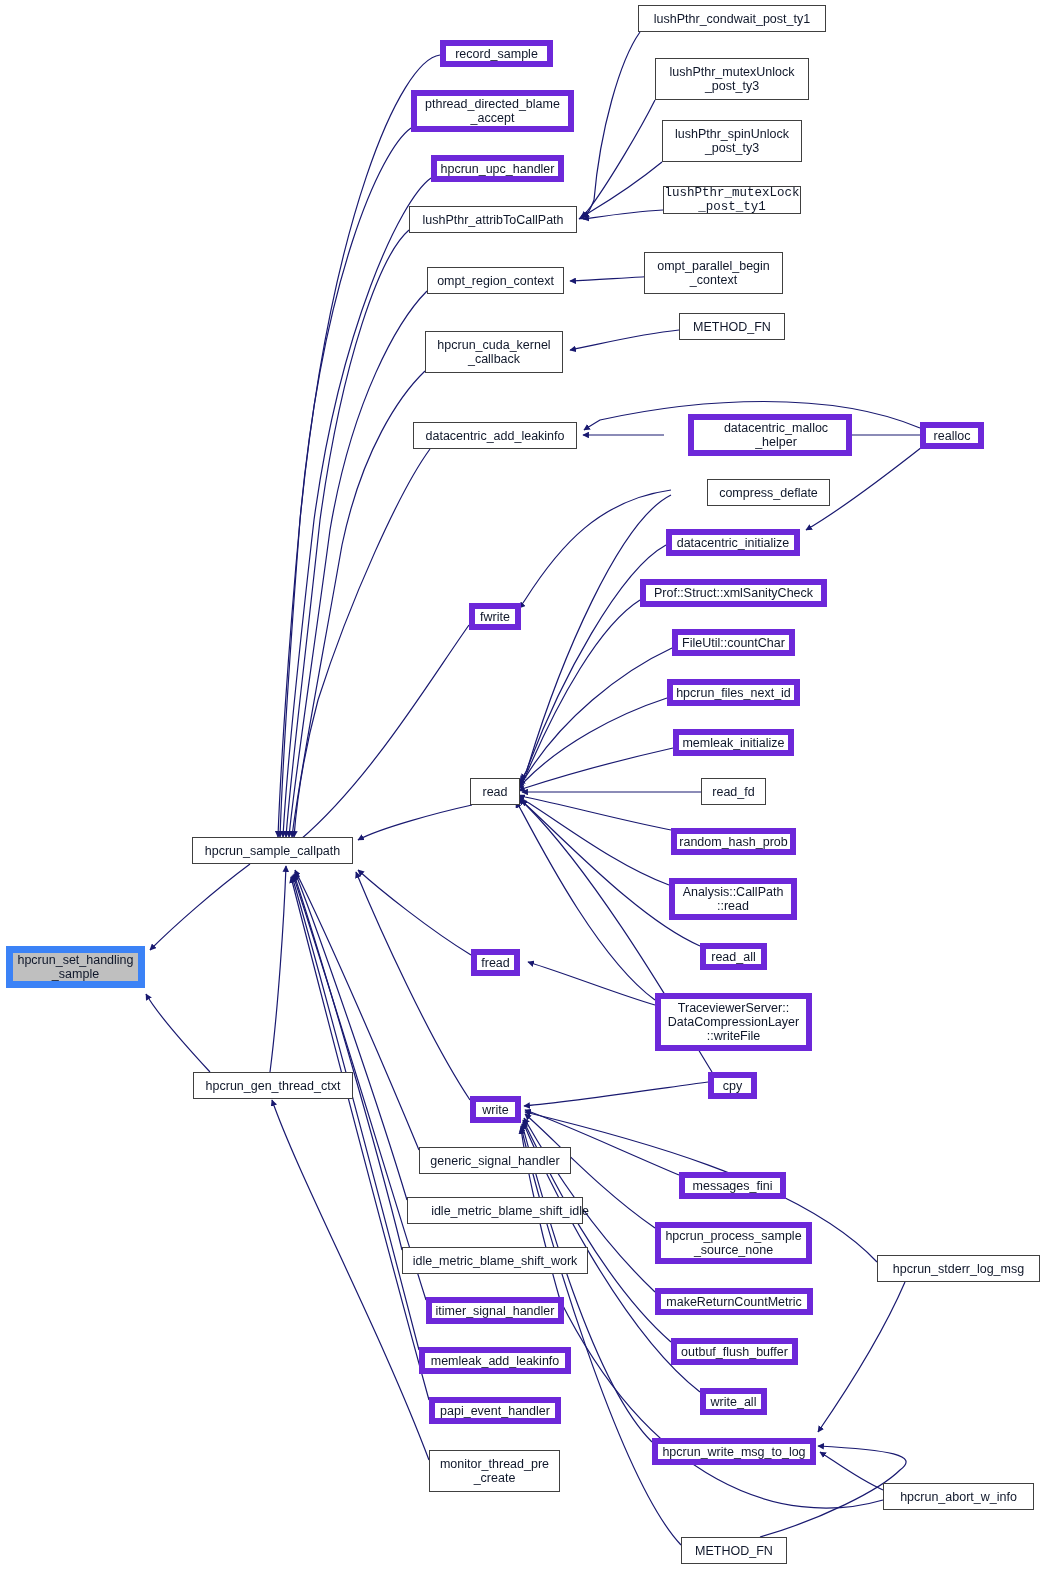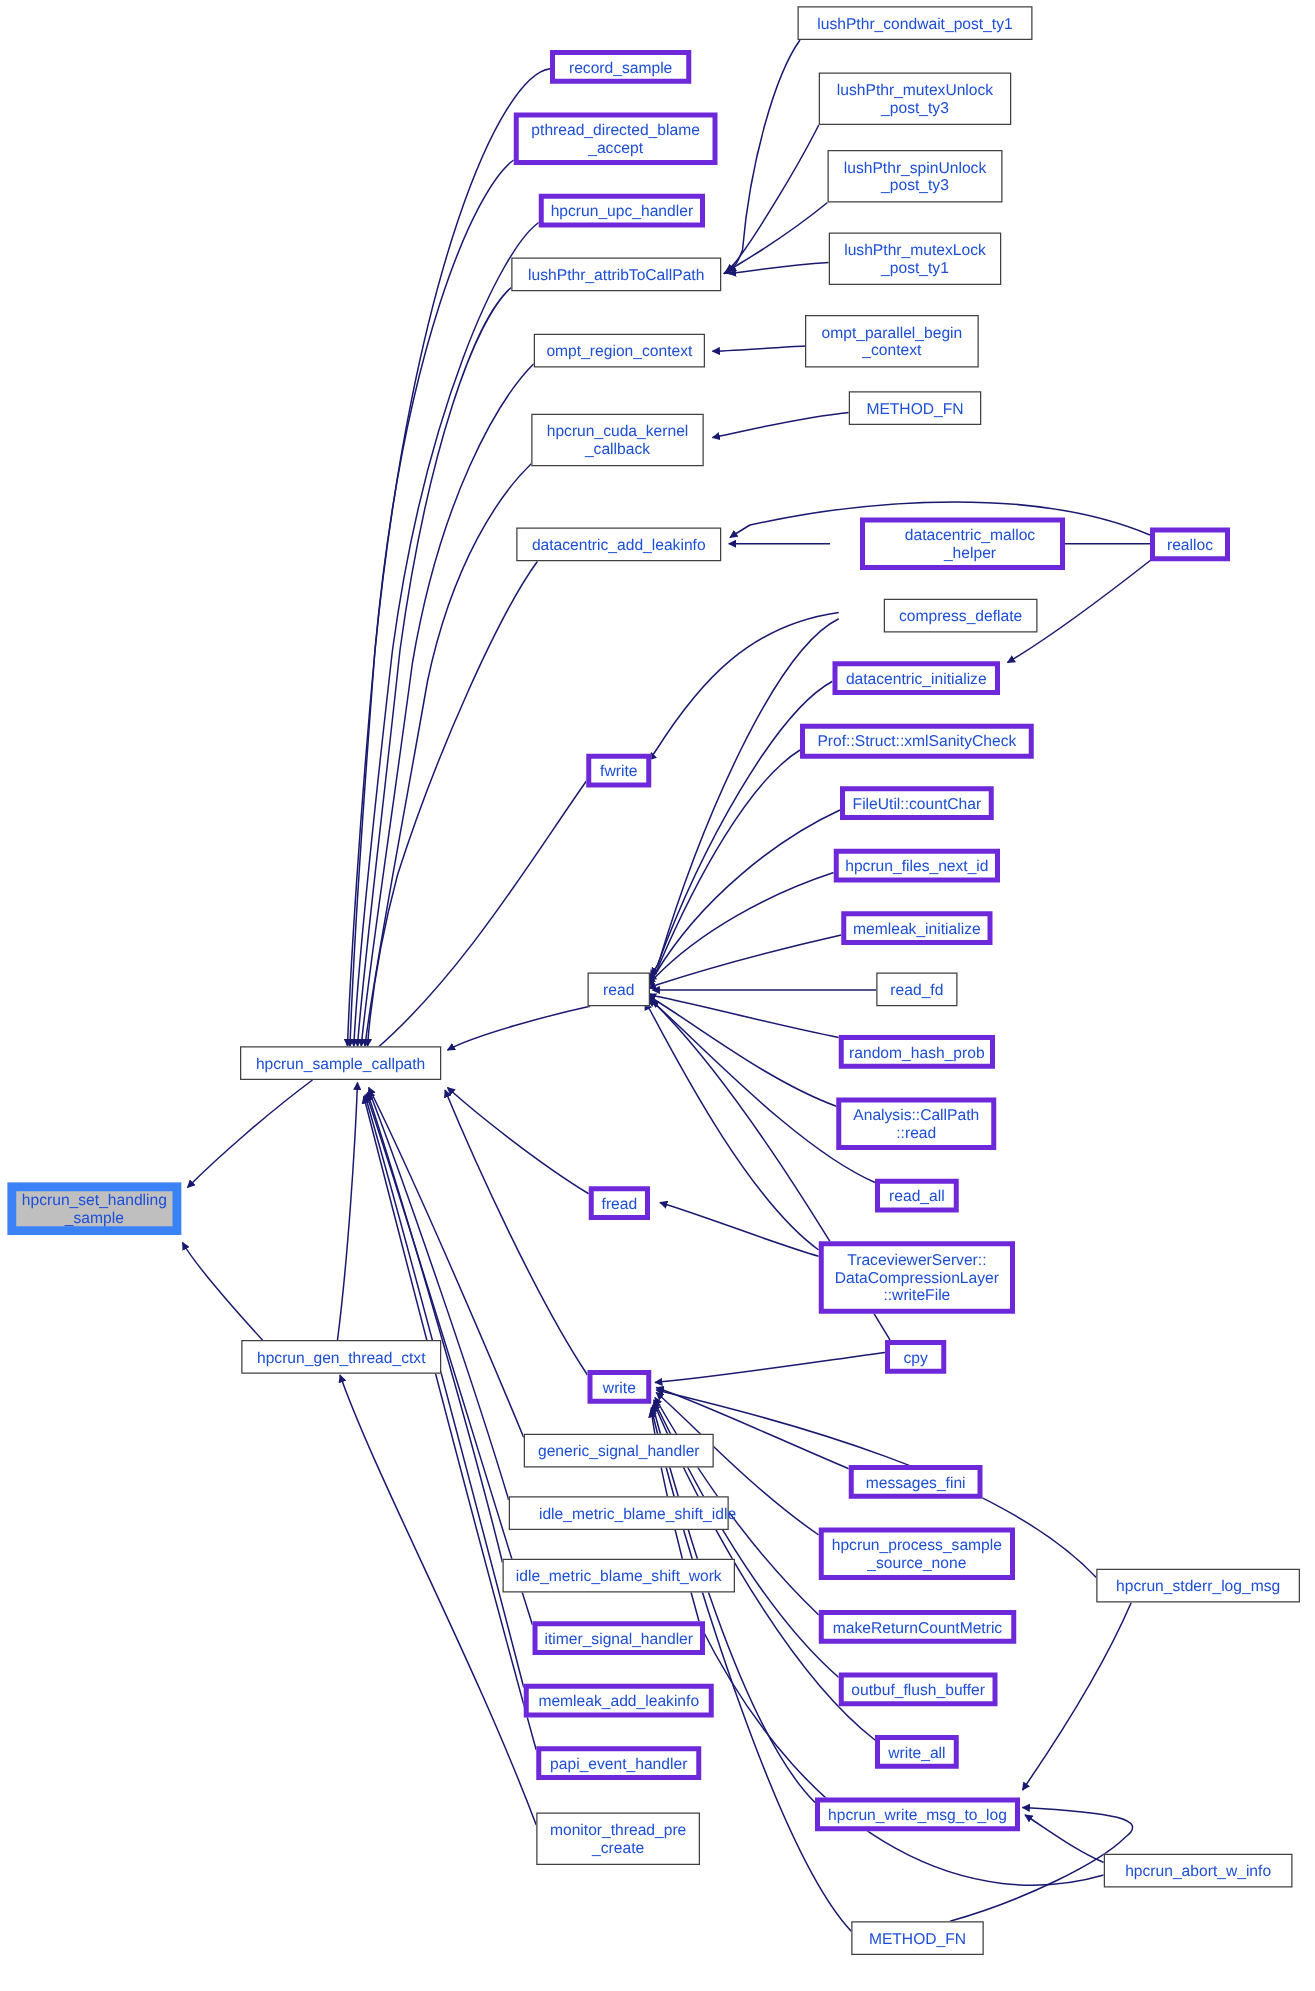--- a/index.html
+++ b/index.html
@@ -21,29 +21,29 @@
   }
   .node{
     position:absolute;
     box-sizing:border-box;
     display:flex;
     align-items:center;
     justify-content:center;
     text-align:center;
     font-size:12.5px;
     line-height:14px;
-    color:#1d4ed8;
+    color:#0f172a;
     background:#ffffff;
     border:1px solid #404040;
     white-space:pre;
     letter-spacing:0px;
     z-index:5;
     cursor:pointer;
   }
-  .node.red{ border:4px solid #6d28d9; }
+  .node.red{ border:6px solid #6d28d9; }
   .node.grey{ background:#bfbfbf; border:7px solid #3b82f6; }
 </style>
 </head>
 <body>
 
 <div id="canvas">
   <svg id="edges" xmlns="http://www.w3.org/2000/svg">
     <defs>
       <marker id="arrow" viewBox="0 0 10 10" refX="9" refY="5" markerWidth="5.5" markerHeight="5.5" orient="auto-start-reverse">
         <path d="M 0 0 L 10 5 L 0 10 z" fill="#191970"></path>
@@ -113,21 +113,21 @@
   <div id="node-layer">
       <div class="node" style="left: 638px; top: 5px; width: 188px; height: 27px;">lushPthr_condwait_post_ty1</div>
       <div class="node red" style="left: 440px; top: 40px; width: 113px; height: 27px;">record_sample</div>
       <div class="node" style="left: 655px; top: 58px; width: 154px; height: 42px;">lushPthr_mutexUnlock
 _post_ty3</div>
       <div class="node red" style="left: 411px; top: 90px; width: 163px; height: 42px;">pthread_directed_blame
 _accept</div>
       <div class="node" style="left: 662px; top: 120px; width: 140px; height: 42px;">lushPthr_spinUnlock
 _post_ty3</div>
       <div class="node red" style="left: 431px; top: 155px; width: 133px; height: 27px;">hpcrun_upc_handler</div>
-      <div class="node" style="left: 663px; top: 186px; width: 138px; height: 42px;">lushPthr_mutexLock
+      <div class="node" style="left: 663px; top: 186px; width: 138px; height: 28px; font-family: Liberation Mono, monospace;">lushPthr_mutexLock
 _post_ty1</div>
       <div class="node" style="left: 409px; top: 206px; width: 168px; height: 27px;">lushPthr_attribToCallPath</div>
       <div class="node" style="left: 644px; top: 252px; width: 139px; height: 42px;">ompt_parallel_begin
 _context</div>
       <div class="node" style="left: 427px; top: 267px; width: 137px; height: 27px;">ompt_region_context</div>
       <div class="node" style="left: 679px; top: 313px; width: 106px; height: 27px;">METHOD_FN</div>
       <div class="node" style="left: 425px; top: 331px; width: 138px; height: 42px;">hpcrun_cuda_kernel
 _callback</div>
       <div class="node" style="left: 413px; top: 422px; width: 164px; height: 27px;">datacentric_add_leakinfo</div>
       <div class="node red" style="left: 688px; top: 414px; width: 164px; height: 42px; padding-left: 12px;">datacentric_malloc

